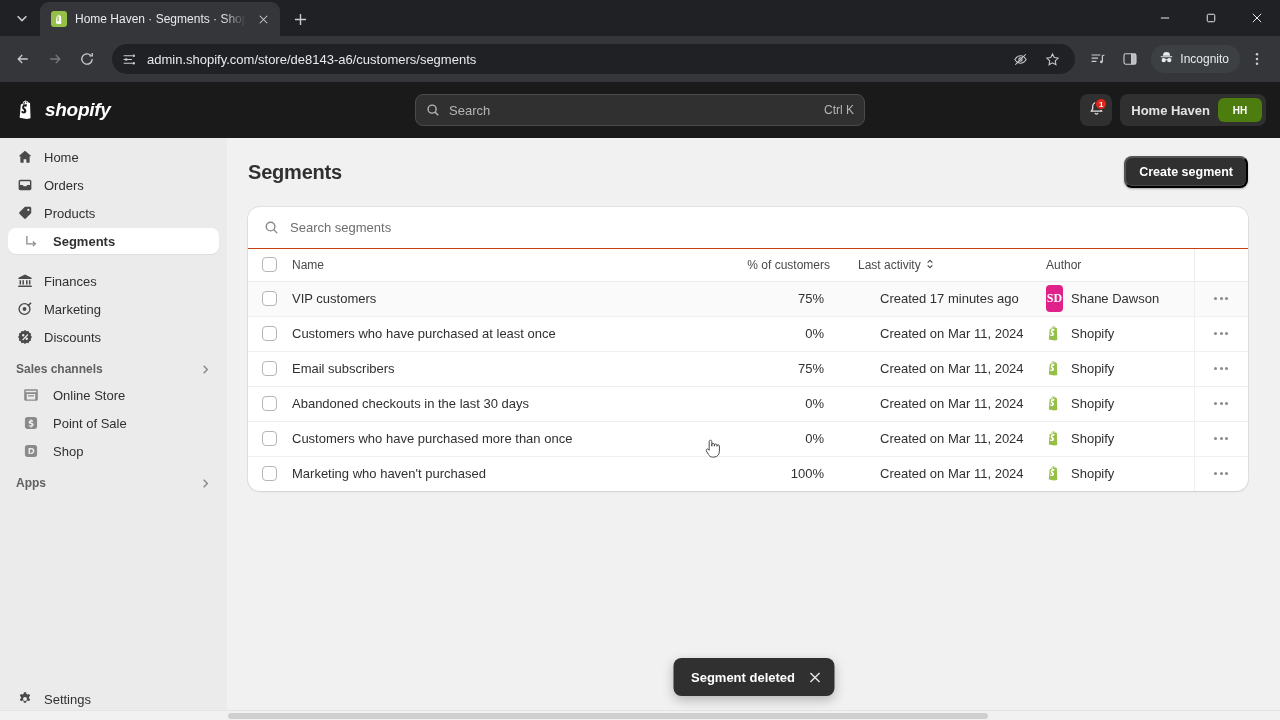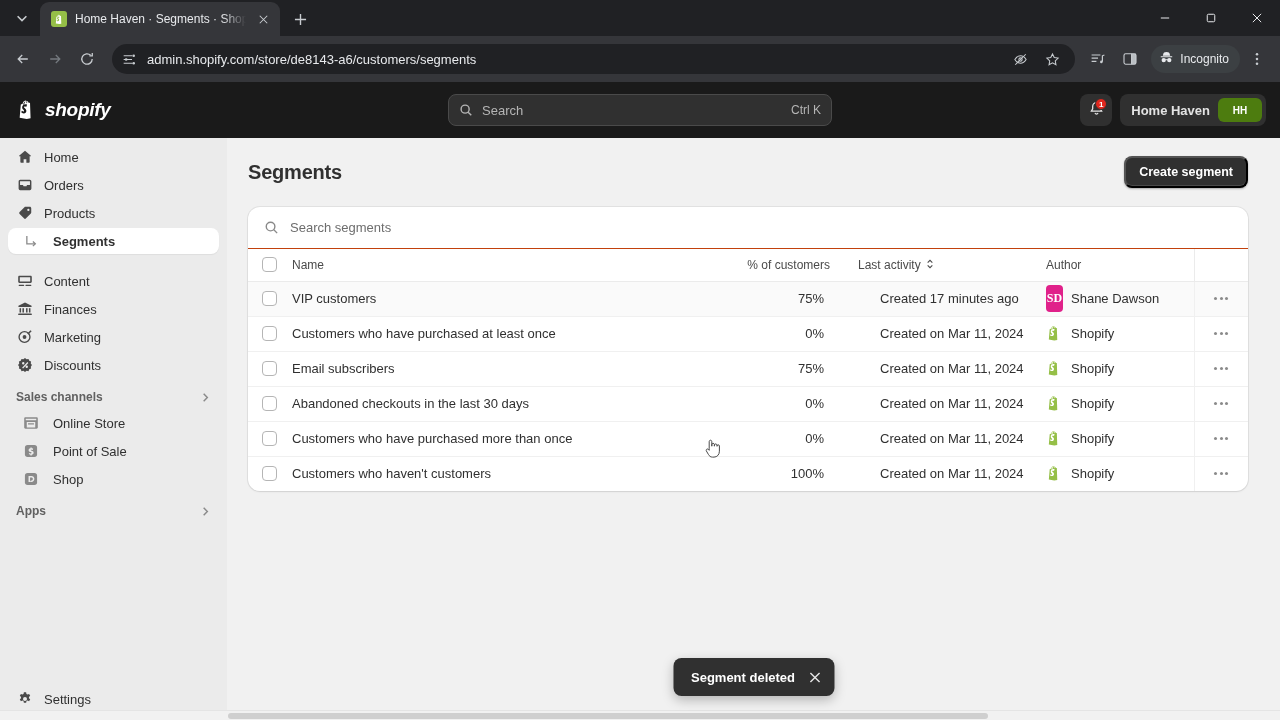--- a/index.html
+++ b/index.html
@@ -96,21 +96,21 @@
   .topbar {
     height: 56px; background:#1a1a1a; display:flex; align-items:center;
     padding: 0 14px; position:relative;
   }
   .logo { display:flex; align-items:center; gap:7px; width: 214px; padding-left: 2px;}
   .logo-mark { width:22px; height:24px; color:#fff; }
   .logo-mark svg { width:22px; height:24px; }
   .logo-text { color:#fff; font-size:19px; font-weight:700; font-style:italic; letter-spacing:-0.3px; }
 
   .searchbar {
-    width: 384px; height: 32px; background:#303030;
+    width: 450px; height: 32px; background:#303030;
     border: 1px solid #4a4a4a; border-radius: 8px;
     display:flex; align-items:center; padding: 0 10px; gap:9px;
     position:absolute; left: 50%; transform: translateX(-50%);
   }
   .searchbar .s-icon { color:#b5b5b5; display:flex; }
   .searchbar .s-icon svg { width:14px; height:14px; }
   .searchbar .s-ph { color:#b5b5b5; font-size:13px; flex:1 1 auto; }
   .searchbar .s-kbd { color:#b5b5b5; font-size:12px; }
 
   .top-right { margin-left:auto; display:flex; align-items:center; gap:8px; }
@@ -470,30 +470,20 @@
             <svg viewBox="0 0 14 14" fill="none" stroke="currentColor" stroke-width="1.4">
                 <path d="M2 1v8.5h9"></path>
                 <path d="M8.5 7l2.6 2.5-2.6 2.5"></path>
               </svg>
           </span>
           <span>Segments</span>
         </div>
 
         <div class="nav-gap"></div>
 
-        <div class="nav-item">
-          <span class="ni-icon">
-            <svg viewBox="0 0 20 20" fill="currentColor">
-                <path d="M3 3.5h14c.8 0 1.5.7 1.5 1.5v6c0 .8-.7 1.5-1.5 1.5H3c-.8 0-1.5-.7-1.5-1.5V5c0-.8.7-1.5 1.5-1.5zm.5 1.8v5.4h13V5.3h-13z"></path>
-                <rect x="2" y="14.6" width="7" height="1.5" rx=".7"></rect>
-                <rect x="10.5" y="14.6" width="7.5" height="1.5" rx=".7"></rect>
-              </svg>
-          </span>
-          <span>Content</span>
-        </div>
         <div class="nav-item">
           <span class="ni-icon">
             <svg viewBox="0 0 20 20" fill="currentColor">
                 <path d="M10 2L1.8 6v1.6h16.4V6L10 2z"></path>
                 <rect x="3.2" y="9" width="1.9" height="5.4"></rect>
                 <rect x="6.8" y="9" width="1.9" height="5.4"></rect>
                 <rect x="11.3" y="9" width="1.9" height="5.4"></rect>
                 <rect x="14.9" y="9" width="1.9" height="5.4"></rect>
                 <rect x="1.5" y="15.6" width="17" height="2" rx=".5"></rect>
               </svg>
@@ -755,21 +745,21 @@
                       <span></span>
                       <span></span>
                       <span></span>
                     </div>
                   </td>
                 </tr>
                 <tr>
                   <td class="col-check" style="padding-left:14px">
                     <span class="chk"></span>
                   </td>
-                  <td class="col-name"><span class="cell-name">Customers who haven't customers</span></td>
+                  <td class="col-name"><span class="cell-name">Marketing who haven't purchased</span></td>
                   <td class="col-pct">
                     <div class="cell-pct">100%</div>
                   </td>
                   <td class="col-act">
                     <div class="cell-act">Created on Mar 11, 2024</div>
                   </td>
                   <td class="col-auth">
                     <div class="cell-auth">
                       <span class="auth-avatar shopify-av">
                         <svg viewBox="0 0 24 24" fill="#95bf47">

